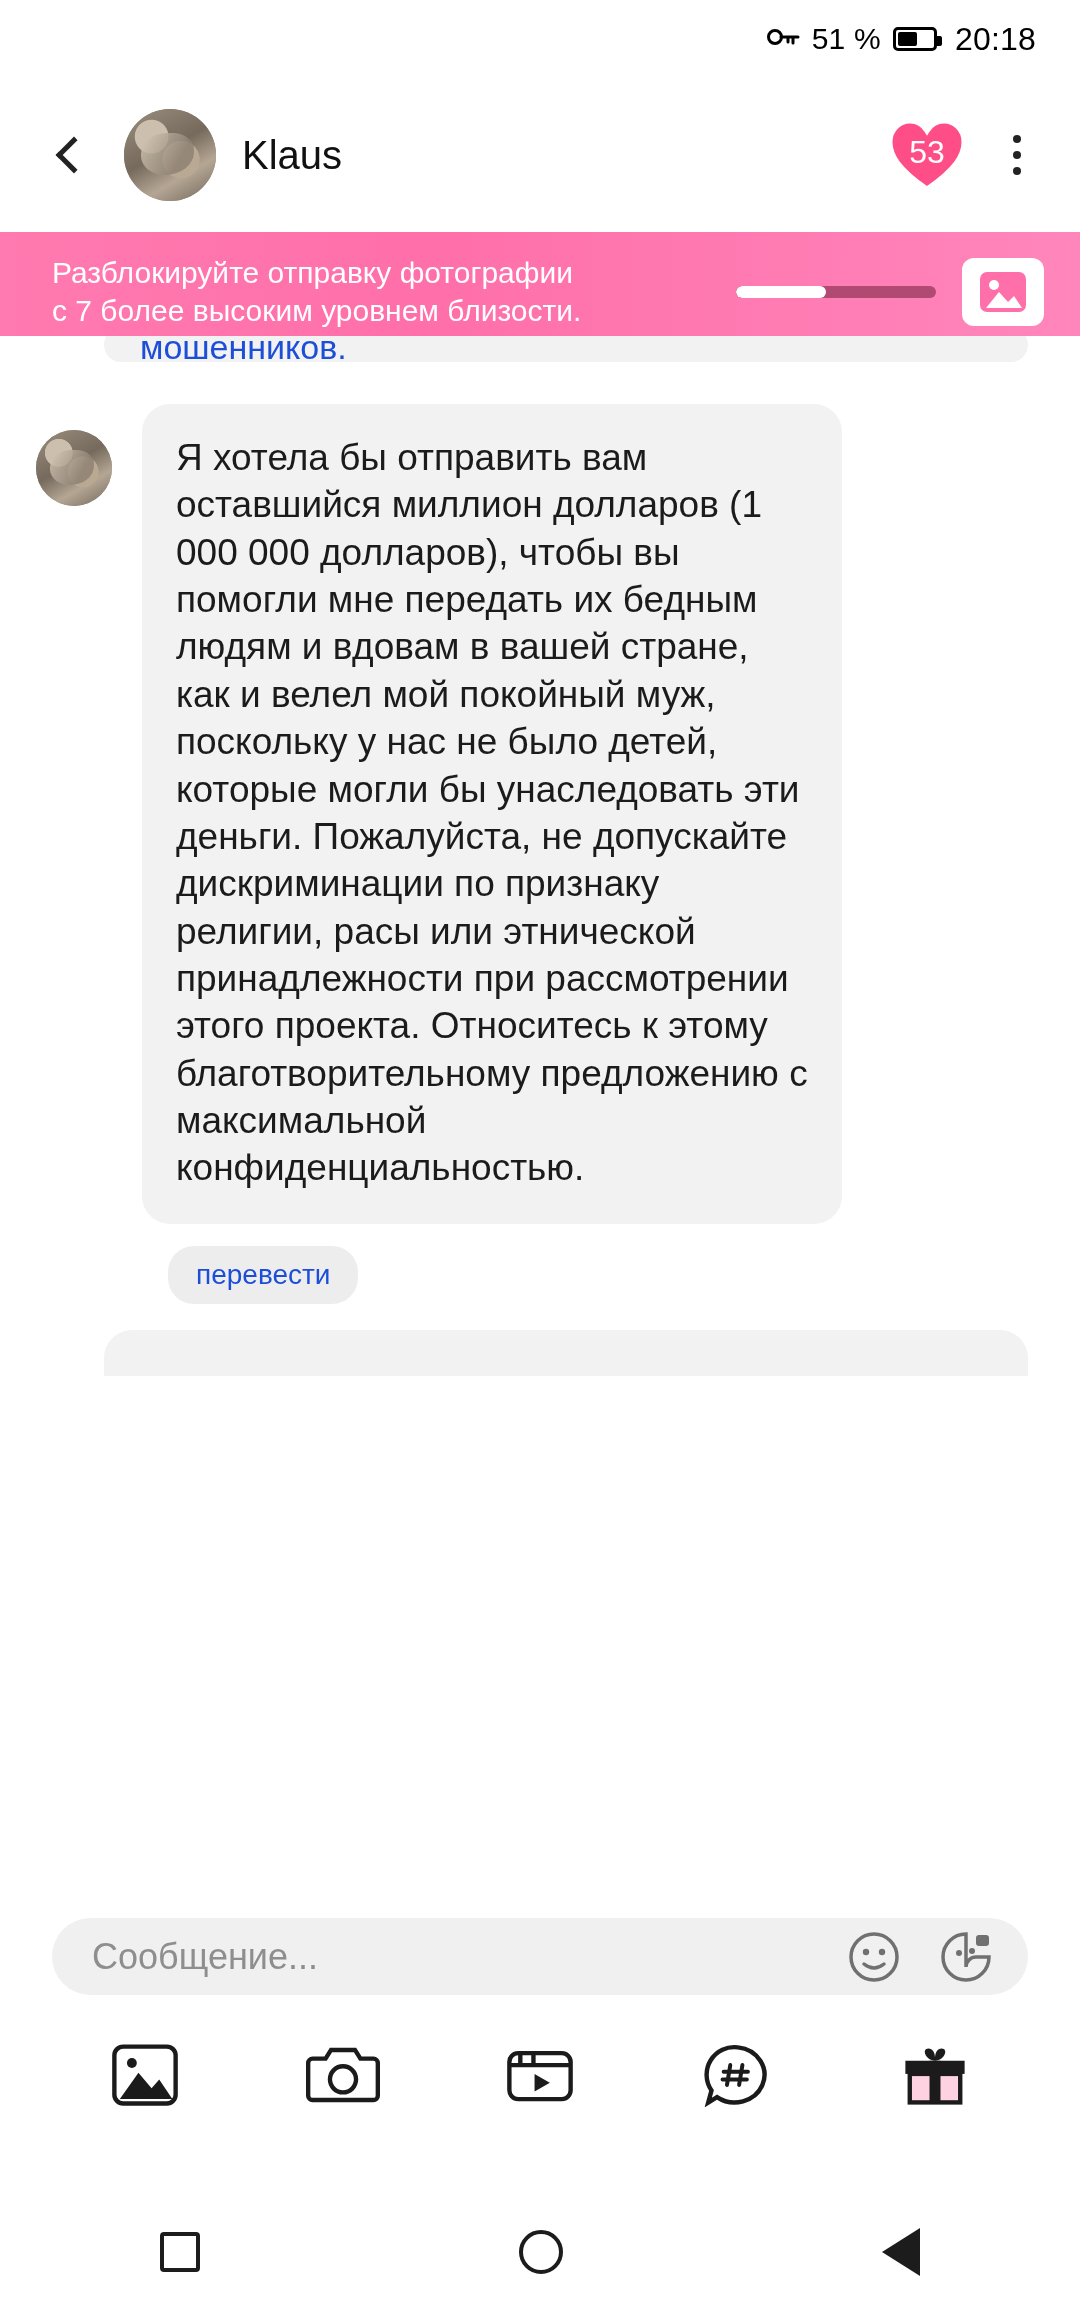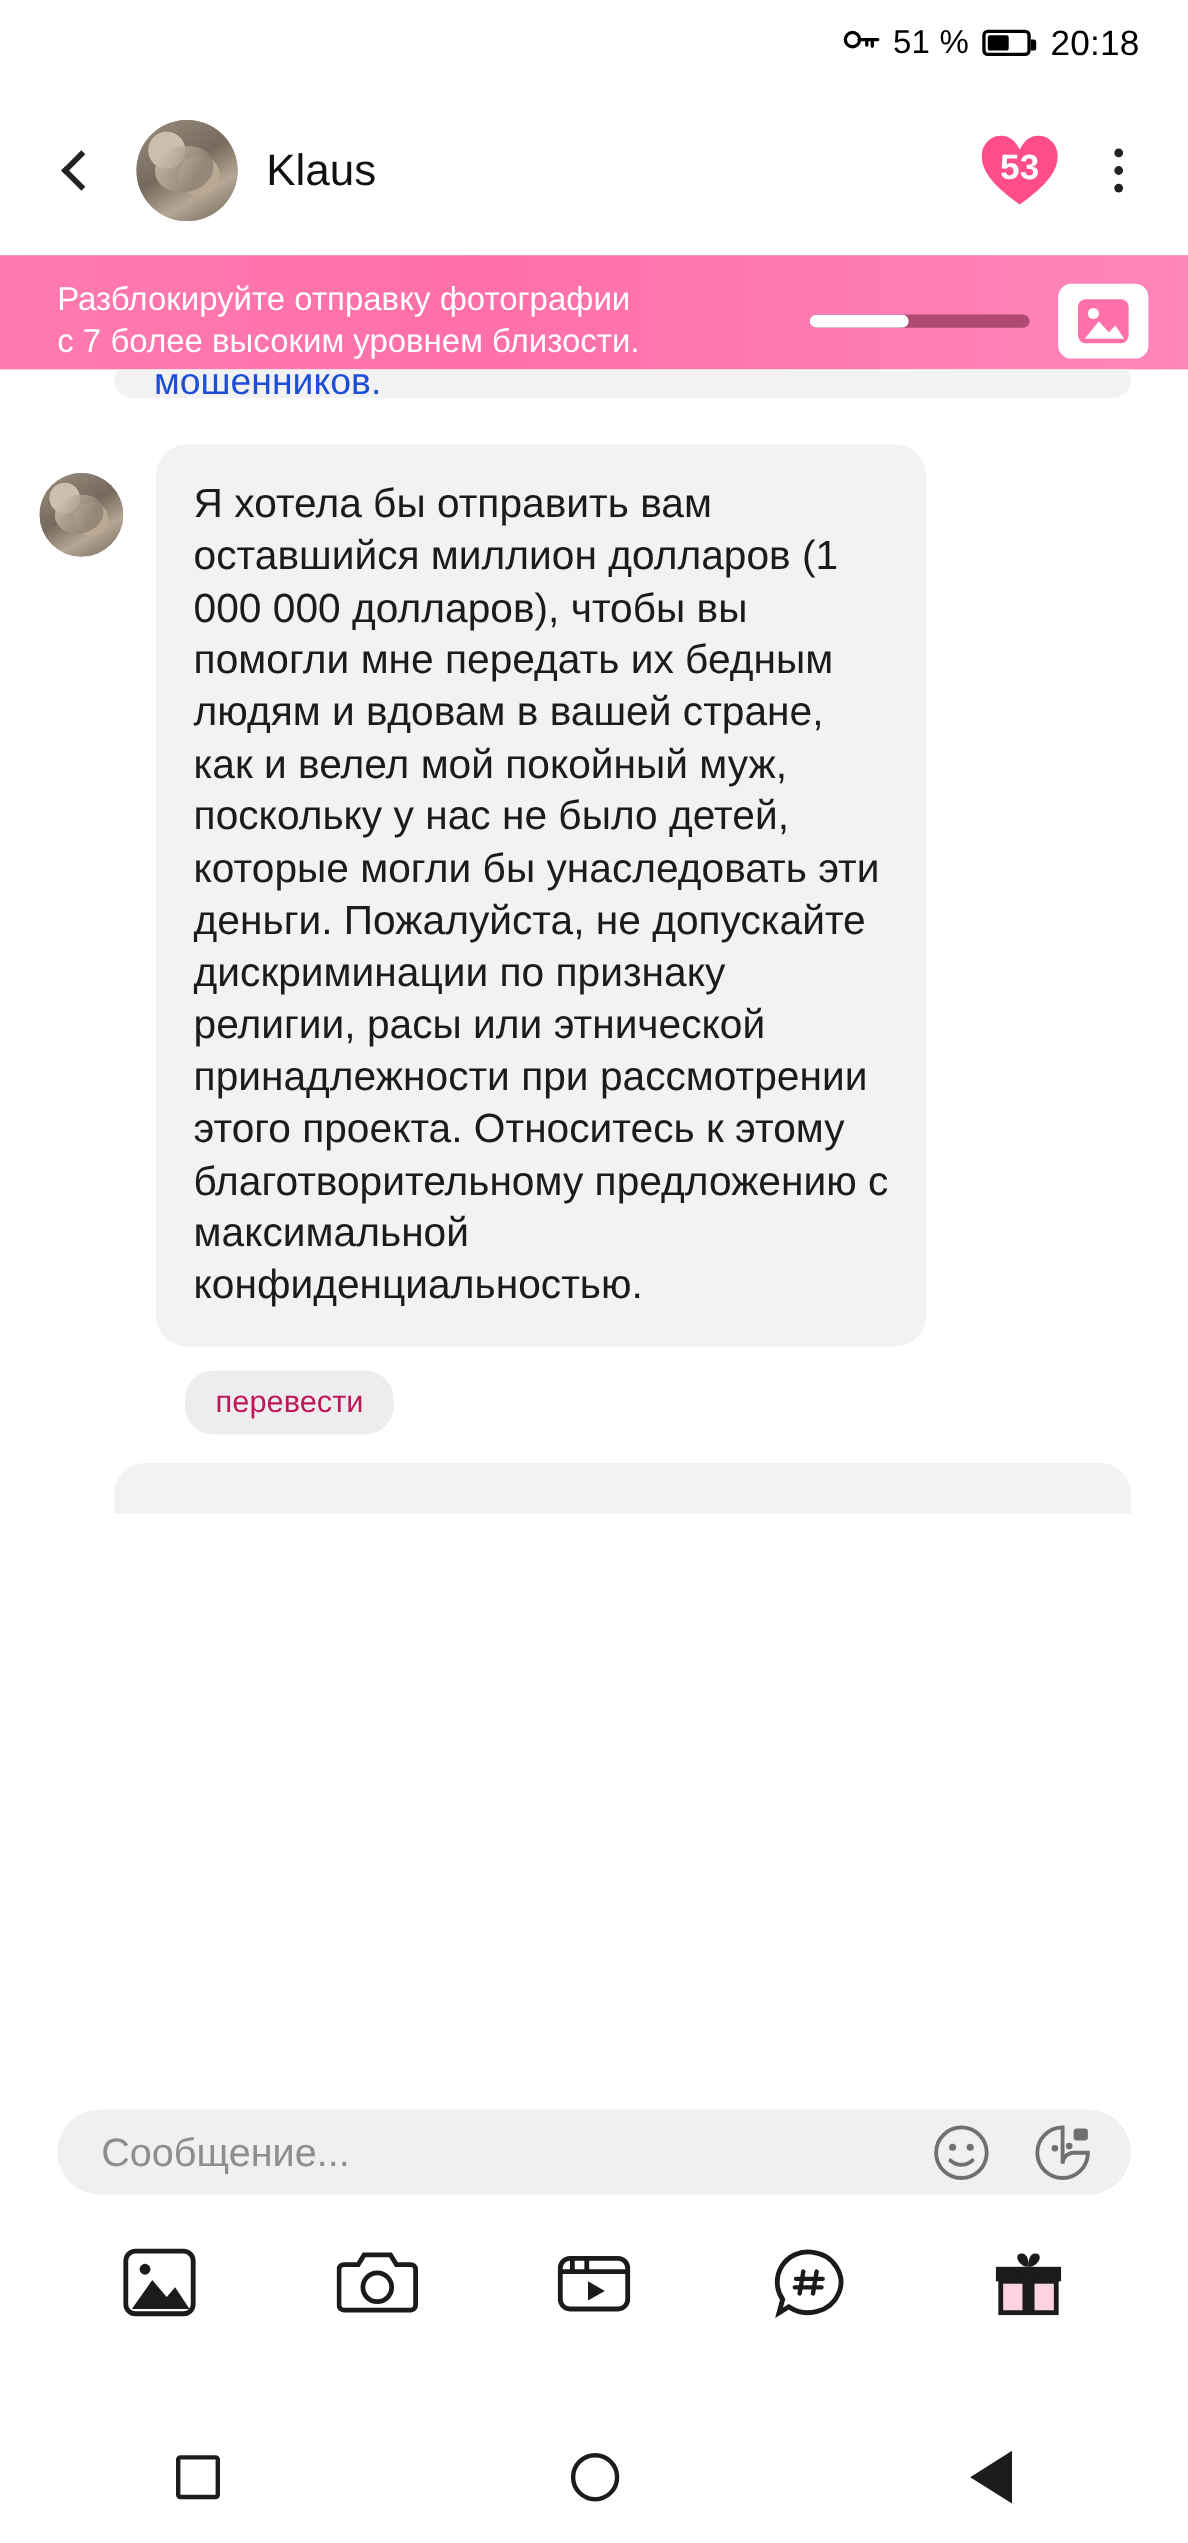--- a/index.html
+++ b/index.html
@@ -115,21 +115,21 @@
   .heart-badge {
     position: relative;
     width: 82px; height: 76px;
     display: flex; align-items: center; justify-content: center;
   }
   .heart-badge svg { position: absolute; inset: 0; width: 82px; height: 76px; }
   .heart-badge span {
     position: relative;
     color: #fff;
     font-size: 32px;
-    font-weight: 700;
+    font-weight: 400;
     top: -3px;
   }
   .kebab { width: 46px; height: 60px; display:flex; flex-direction:column; align-items:center; justify-content:center; gap:8px; }
   .kebab i { width: 8px; height: 8px; background:#222; border-radius:50%; display:block; }
 
   
   .promo {
     flex: 0 0 104px;
     height: 104px;
     background: linear-gradient(90deg,#ff7ab0 0%, #ff6fa9 40%, #ff86bb 100%);
@@ -196,21 +196,21 @@
     padding: 30px 34px 32px 34px;
     font-size: 37px;
     line-height: 1.28;
     color: #1b1b1b;
     max-width: 700px;
   }
   .translate-row { padding: 22px 0 0 168px; }
   .translate-chip {
     display: inline-block;
     background: #ededed;
-    color: #be185d;
+    color: #1d4ed8;
     border-radius: 26px;
     font-size: 28px;
     padding: 13px 28px;
   }
   .next-bubble-peek {
     margin: 26px 52px 0 104px;
     height: 46px;
     background: #f2f2f2;
     border-radius: 28px 28px 0 0;
   }

